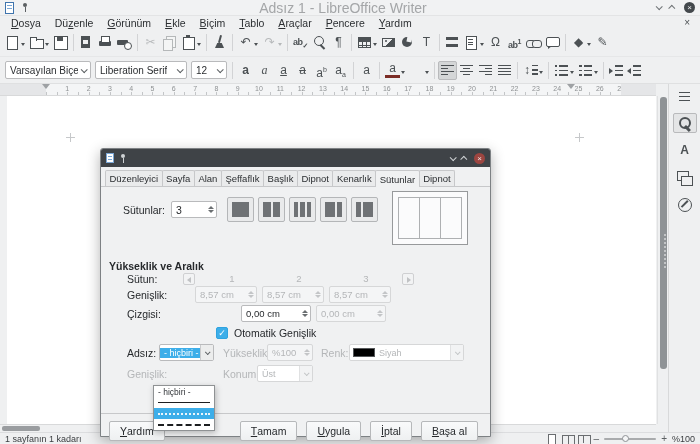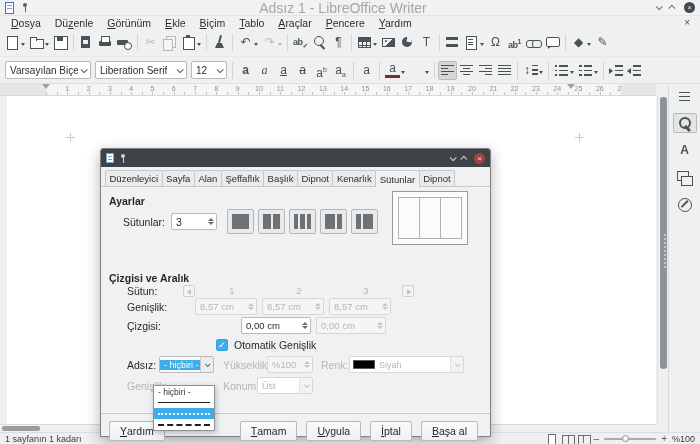--- a/index.html
+++ b/index.html
@@ -572,21 +572,20 @@
         <span class="tab">Şeffaflık</span>
         <span class="tab">Başlık</span>
         <span class="tab">Dipnot</span>
         <span class="tab">Kenarlık</span>
         <span class="tab active">Sütunlar</span>
         <span class="tab">Dipnot</span>
       </div>
 
     <div class="dbody">
 
-      <div class="grp-label">Ayarlar</div>
       <div class="row g1-row">
         <span style="width:14px"></span>
         <span>Sütunlar:</span>
         <span class="spin" style="width:46px;margin-left:6px">
           <span>3</span>
           <span class="spin-arrows">
               <i class="sa-up"></i>
               <i class="sa-dn"></i>
             </span>
         </span>
@@ -614,21 +613,21 @@
           </span>
         <span class="preview">
             <span class="pv-in">
               <i></i>
               <i></i>
               <i></i>
             </span>
           </span>
       </div>
 
-      <div class="grp-label">Çizgisi ve Aralık</div>
+      <div class="grp-label">Yükseklik ve Aralık</div>
       <div class="row ws-srow">
         <span class="lab56">Sütun:</span>
         <span class="navbtn left"></span>
         <span class="colnum" style="margin-left:6px">1</span>
         <span class="colnum">2</span>
         <span class="colnum">3</span>
         <span class="navbtn right"></span>
       </div>
       <div class="row ws-row">
         <span class="lab68">Genişlik:</span>

